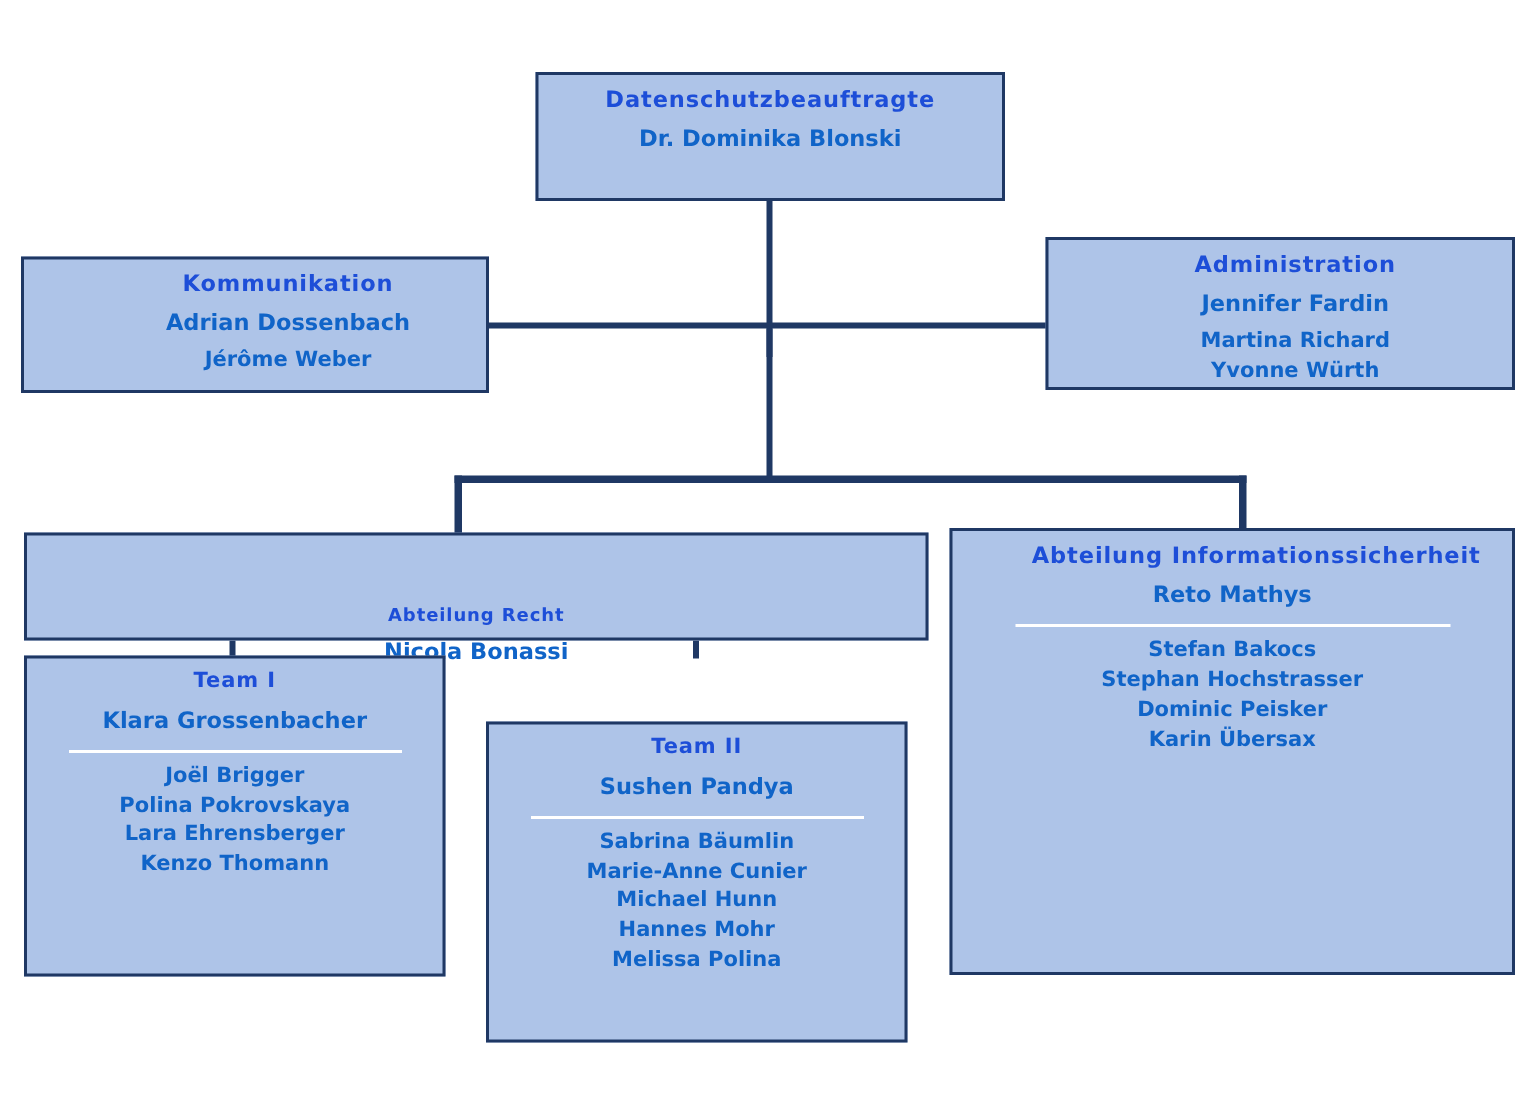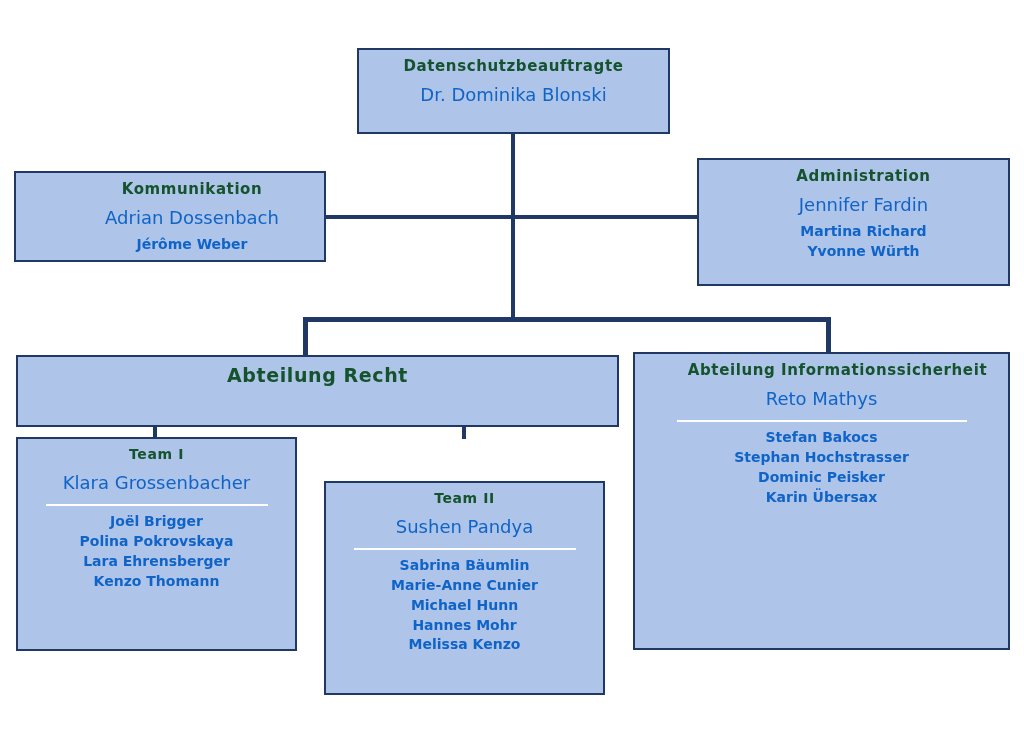--- a/index.html
+++ b/index.html
@@ -23,27 +23,27 @@
     background: #aec4e8;
     border: 2px solid #1f3864;
     color: #0b5fd0;
     text-align: center;
     padding-top: 6px;
   }
   .node .title {
     font-weight: bold;
     font-size: 15px;
     letter-spacing: 0.6px;
-    color: #14532d;
+    color: #1d4ed8;
     line-height: 1.35;
     text-align: center;
   }
   .node .lead {
-    font-weight: normal;
-    font-size: 18px;
+    font-weight: bold;
+    font-size: 15px;
     color: #1064c8;
     line-height: 1.45;
     margin-top: 6px;
   }
   .node .members {
     font-weight: bold;
     font-size: 14px;
     color: #1064c8;
     line-height: 1.42;
     margin-top: 4px;
@@ -56,27 +56,27 @@
     background: #ffffff;
     margin: 8px auto 6px auto;
   }
   .connector {
     position: absolute;
     background: #1f3864;
   }
   
   #node-dpo      { left: 357px; top: 48px;  width: 313px; height: 86px; }
   #node-komm     { left: 14px;  top: 171px; width: 312px; height: 91px; padding-left: 44px; }
-  #node-admin    { left: 697px; top: 158px; width: 313px; height: 128px; padding-left: 20px; }
+  #node-admin    { left: 697px; top: 158px; width: 313px; height: 102px; padding-left: 20px; }
   #node-recht    { left: 16px;  top: 355px; width: 603px; height: 72px; }
   #node-infosec  { left: 633px; top: 352px; width: 377px; height: 298px; }
   #node-team1    { left: 16px;  top: 437px; width: 281px; height: 214px; }
   #node-team2    { left: 324px; top: 437px; width: 281px; height: 214px; margin-top: 44px; }
 
-  #node-recht .title { font-size: 19px; }
+  #node-recht .title { font-size: 12px; margin-top: 39px; }
   #node-infosec .title { font-size: 15px; padding-left: 32px; }
   #node-team1 .title, #node-team2 .title { font-size: 14px; }
 
   
   #c-dpo-down    { left: 511px; top: 134px; width: 4px;  height: 104px; }
   #c-horiz       { left: 326px; top: 215px; width: 373px; height: 4px; }
   #c-dpo-down2   { left: 511px; top: 219px; width: 4px;  height: 101px; }
   #c-branch-h    { left: 303px; top: 317px; width: 528px; height: 5px; }
   #c-left-down   { left: 303px; top: 317px; width: 5px;  height: 40px; }
   #c-right-down  { left: 826px; top: 317px; width: 5px;  height: 38px; }
@@ -114,20 +114,21 @@
     <div class="title">Administration</div>
     <div class="lead">Jennifer Fardin</div>
     <div class="members">
       <div>Martina Richard</div>
       <div>Yvonne Würth</div>
     </div>
   </div>
 
   <div class="node" id="node-recht">
     <div class="title">Abteilung  Recht</div>
+    <div class="lead">Nicola Bonassi</div>
   </div>
 
   <div class="node" id="node-infosec">
     <div class="title">Abteilung  Informationssicherheit</div>
     <div class="lead">Reto Mathys</div>
     <div class="sep" style="width:290px;"></div>
     <div class="members">
       <div>Stefan Bakocs</div>
       <div>Stephan Hochstrasser</div>
       <div>Dominic Peisker</div>
@@ -149,17 +150,17 @@
 
   <div class="node" id="node-team2">
     <div class="title">Team II</div>
     <div class="lead">Sushen Pandya</div>
     <div class="sep" style="width:222px;"></div>
     <div class="members">
       <div>Sabrina Bäumlin</div>
       <div>Marie-Anne Cunier</div>
       <div>Michael Hunn</div>
       <div>Hannes Mohr</div>
-      <div>Melissa Kenzo</div>
+      <div>Melissa Polina</div>
     </div>
   </div>
 
 </div>
 
 </body></html>

